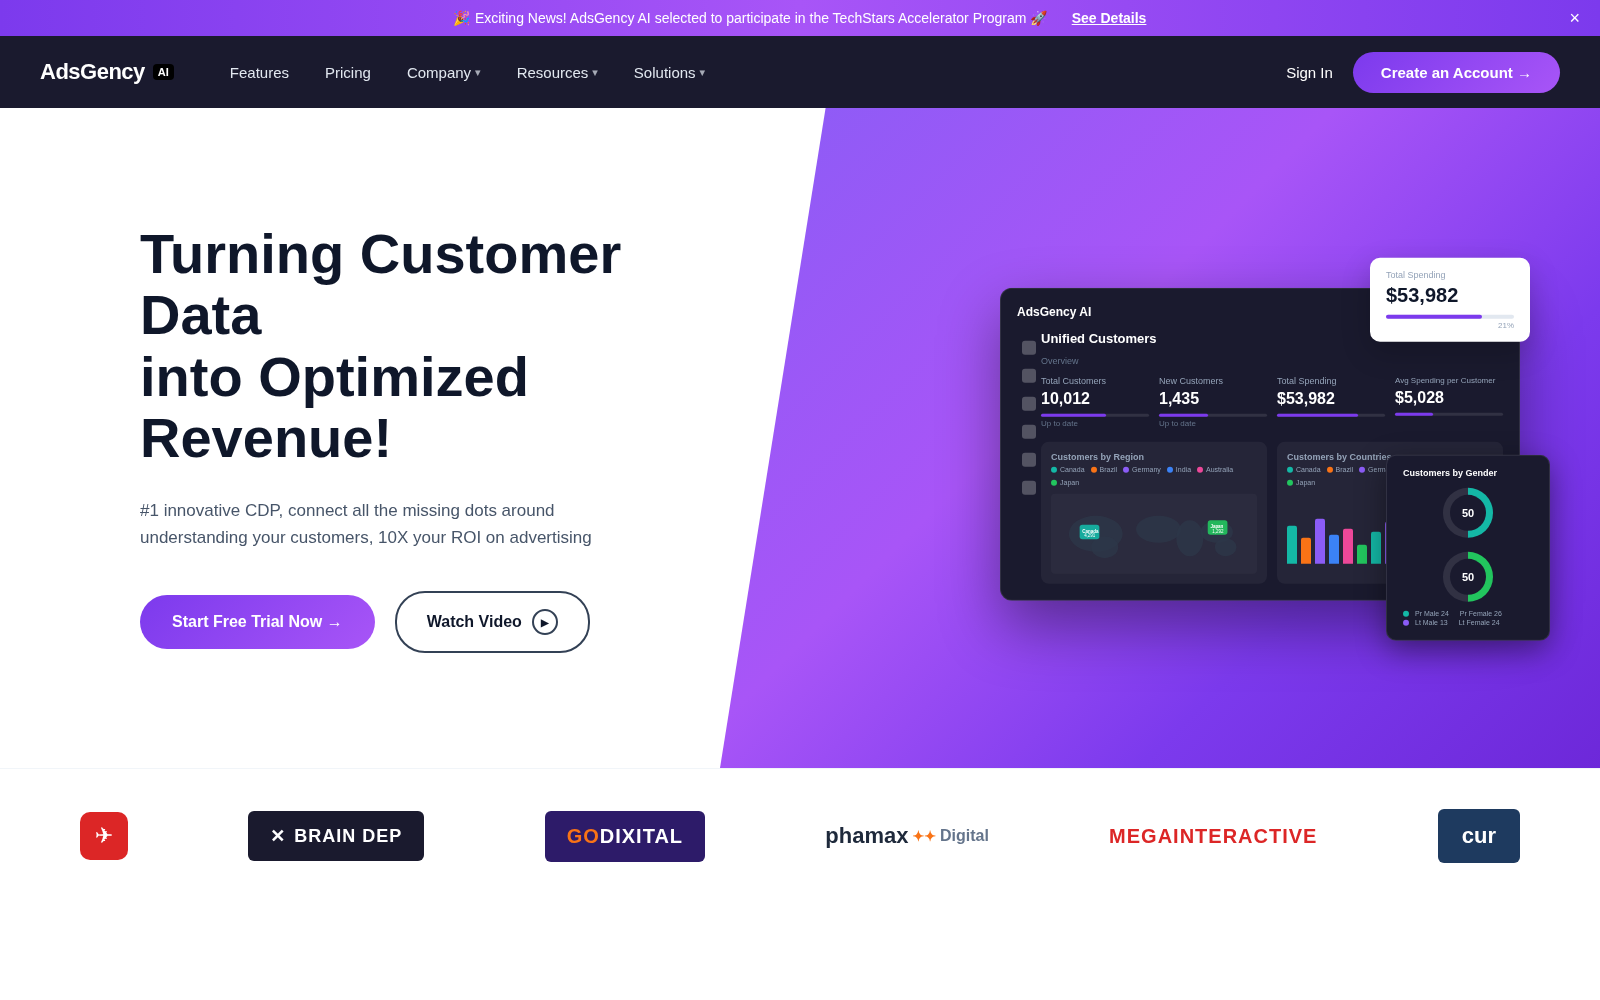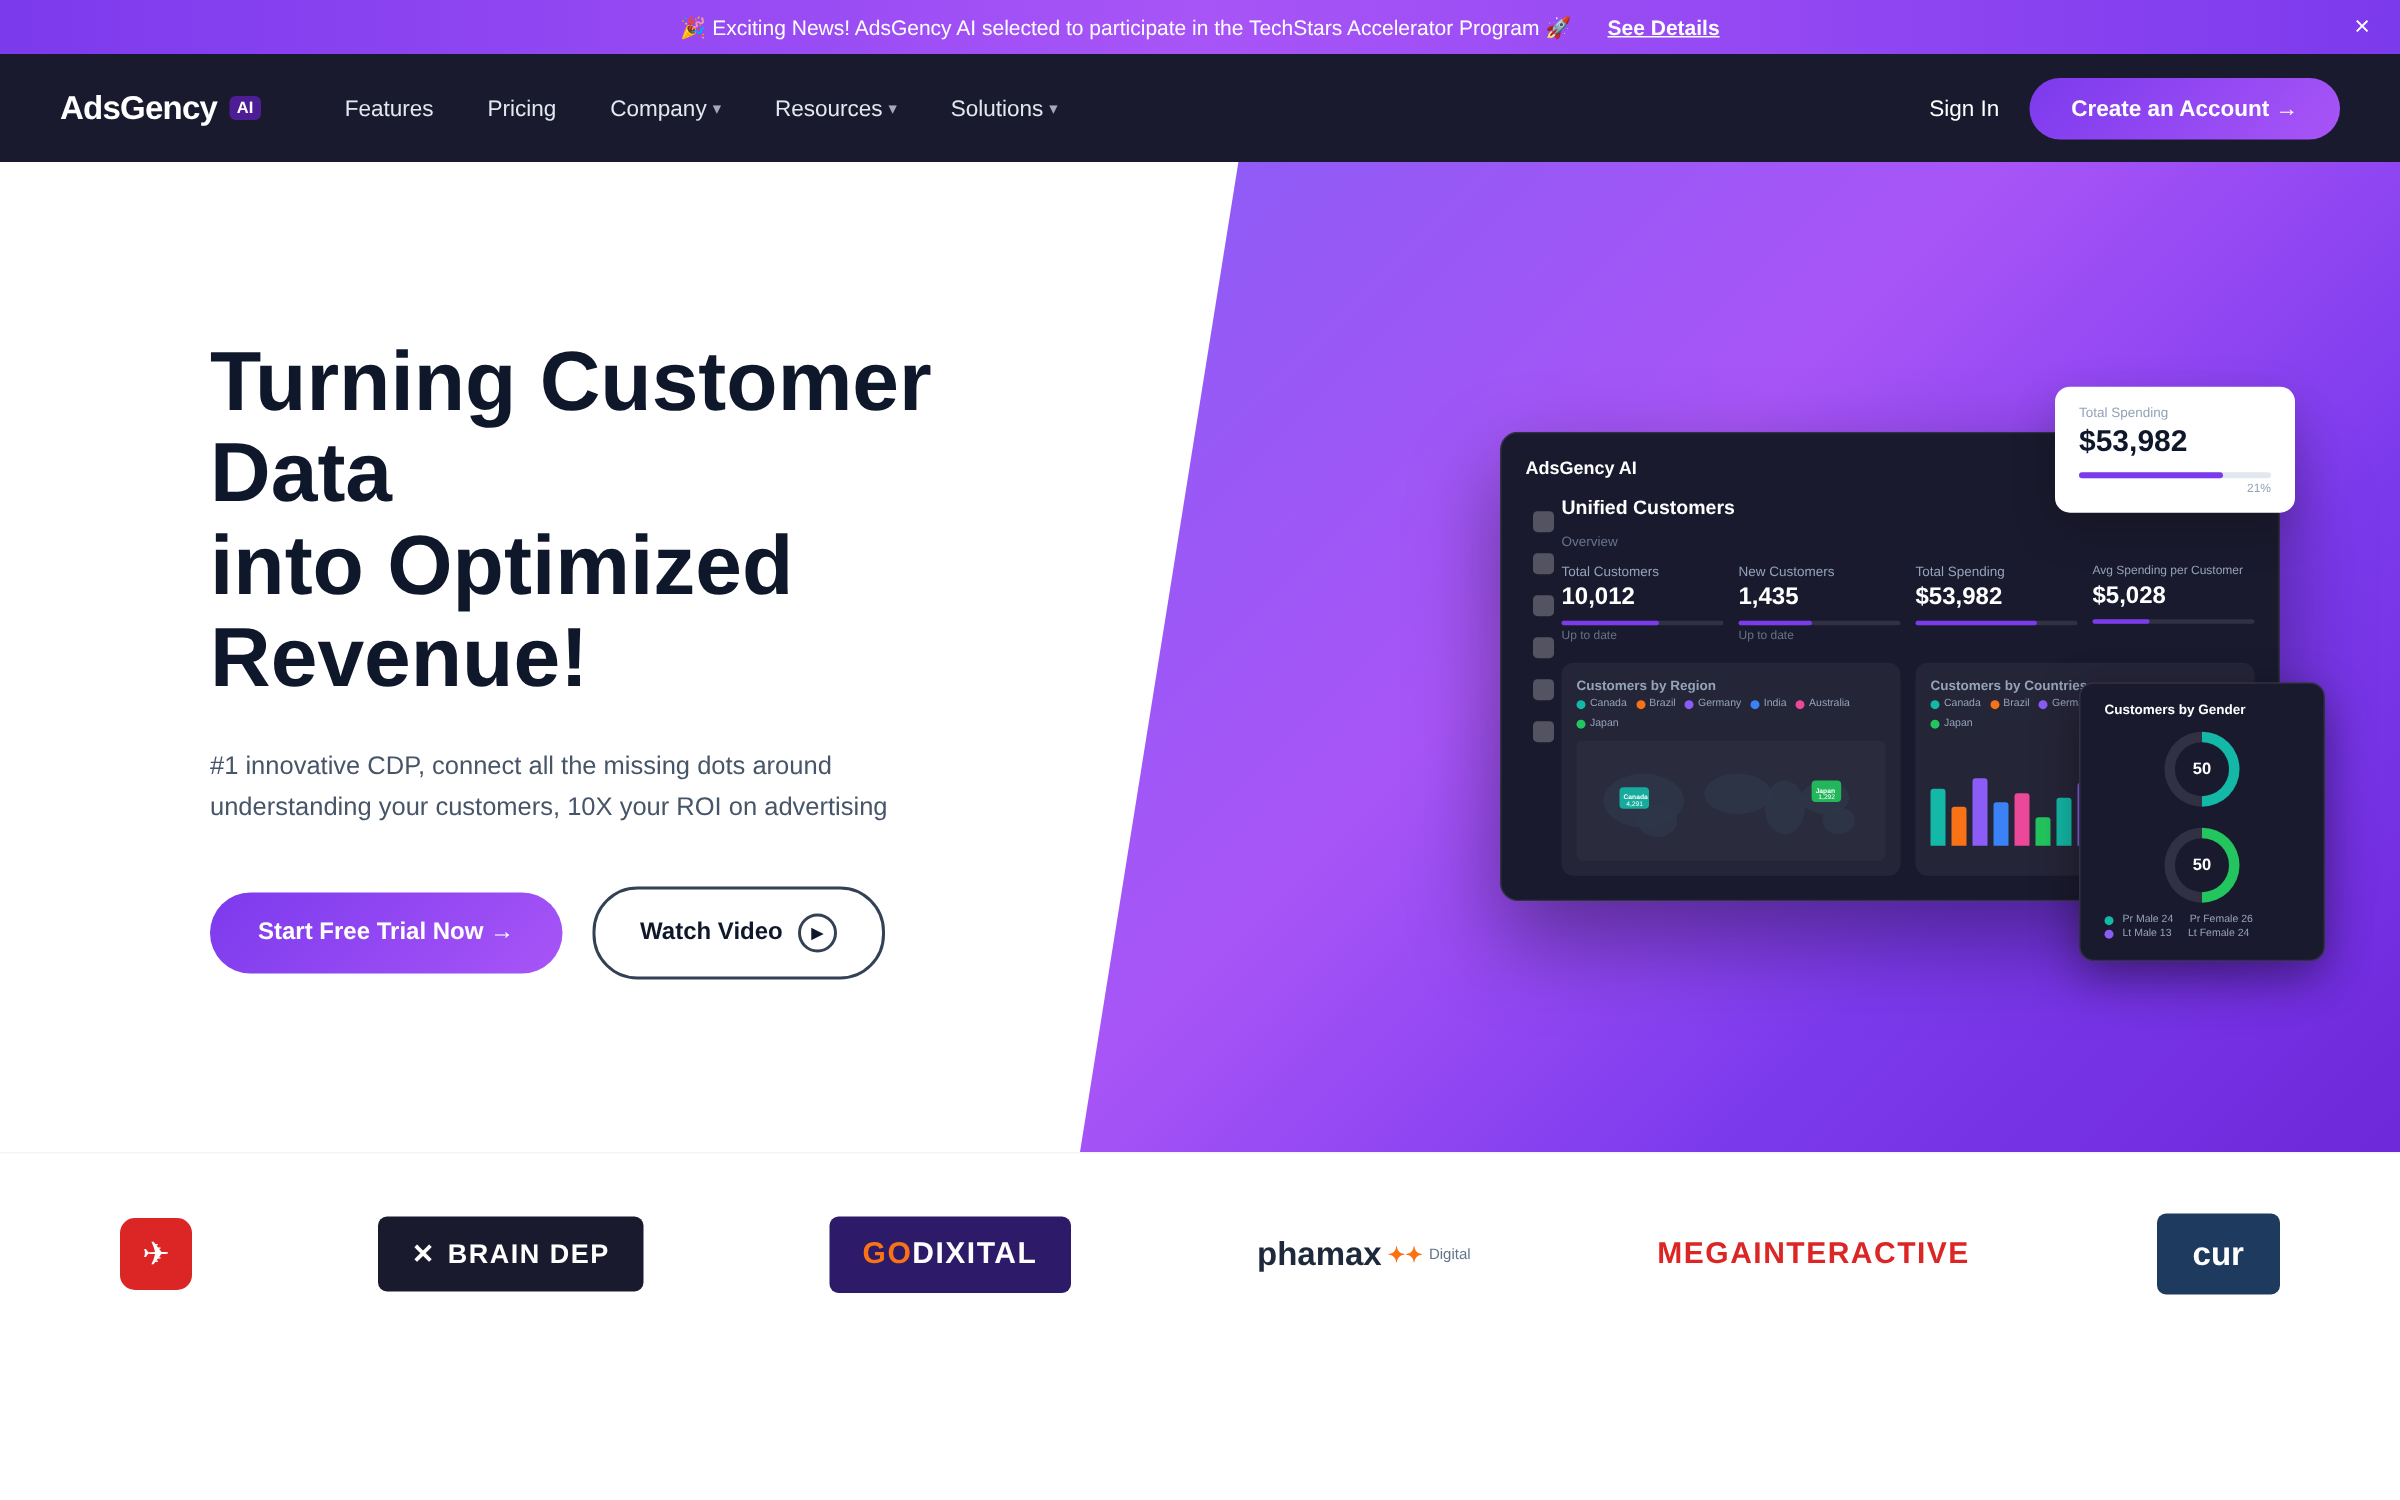--- a/index.html
+++ b/index.html
@@ -52,21 +52,21 @@
       margin-right: 40px;
       gap: 6px;
     }
     .logo-text {
       color: white;
       font-size: 22px;
       font-weight: 700;
       letter-spacing: -0.5px;
     }
     .logo-ai {
-      background: #4c1d95;
+      background: #000000;
       color: white;
       font-size: 11px;
       font-weight: 700;
       padding: 2px 5px;
       border-radius: 4px;
       margin-left: 2px;
     }
     .nav-links {
       display: flex;
       align-items: center;
@@ -407,21 +407,21 @@
     .go-orange { color: #f97316; }
     .logo-phamax {
       font-size: 22px;
       font-weight: 700;
       color: #1e293b;
       display: flex;
       align-items: center;
       gap: 4px;
     }
     .phamax-dots { color: #f97316; font-size: 14px; }
-    .phamax-digital { font-size: 10px; font-weight: 400; color: #64748b; display: block; }
+    .phamax-digital { font-size: 16px; font-weight: 700; color: #64748b; display: block; }
     .logo-megainteractive {
       font-size: 20px;
       font-weight: 800;
       color: #dc2626;
       letter-spacing: 1px;
     }
     .logo-cur {
       background: #1e3a5f;
       color: white;
       padding: 14px 24px;

